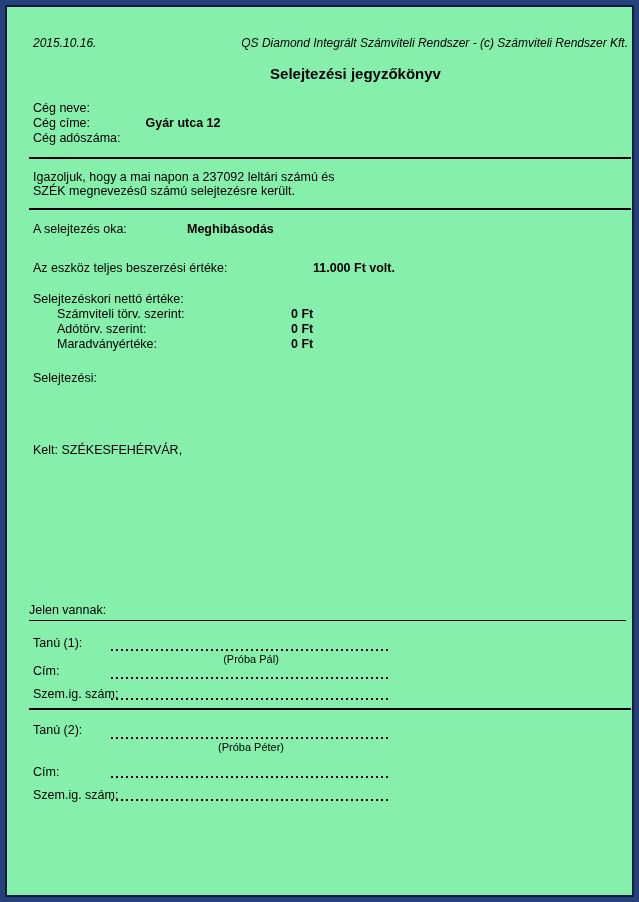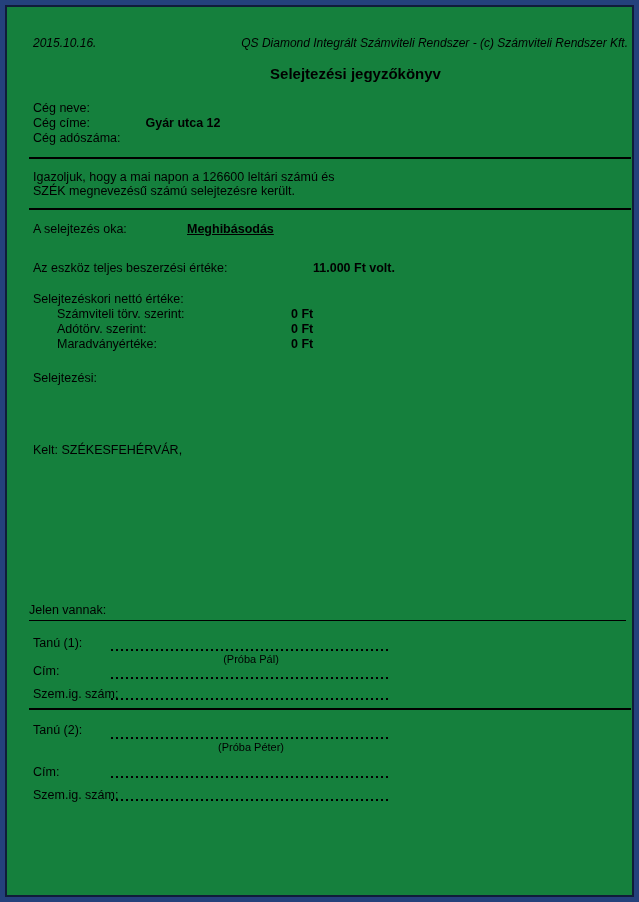--- a/index.html
+++ b/index.html
@@ -1,20 +1,20 @@
 <!DOCTYPE html>
 <html><head>
 <meta charset="utf-8">
 <style>
   html,body { margin:0; padding:0; background:#ffffff; }
   .page {
     position:relative;
     width:639px; height:902px;
     box-sizing:border-box;
-    background:#15803d;
+    background:#86efac;
     border:5px solid #24417C;
     box-shadow: inset 0 0 0 2px #101C3A;
     font-family:"Liberation Sans","DejaVu Sans",sans-serif;
     color:#000000;
     overflow:hidden;
   }
   .abs { position:absolute; }
   .txt { font-size:12.5px; line-height:15px; white-space:nowrap; }
   .bold { font-weight:bold;padding-left:42px; }
   .header-row {
@@ -68,29 +68,29 @@
     <span class="bold" style="margin-left:10px;">Gyár utca 12</span>
   </div>
   <div class="abs txt" style="top:126px; left:28px;">
     <span>Cég adószáma:</span>
     <span class="bold" style="margin-left:10px;"></span>
   </div>
 
   <div class="abs hr" style="top:152px;"></div>
 
   <div class="abs txt" style="top:165px; left:28px; line-height:14px; white-space:normal;">
-    <div>Igazoljuk, hogy a mai napon a 126600 leltári számú és</div>
+    <div>Igazoljuk, hogy a mai napon a 237092 leltári számú és</div>
     <div>SZÉK megnevezésű számú selejtezésre került.</div>
   </div>
 
   <div class="abs hr" style="top:203px;"></div>
 
   <div class="abs txt" style="top:217px; left:28px; right:8px;">
     <span class="row-label">A selejtezés oka:</span>
-    <span class="row-val bold" style="left:112px;text-decoration:underline;">Meghibásodás</span>
+    <span class="row-val bold" style="left:112px;">Meghibásodás</span>
   </div>
 
   <div class="abs txt" style="top:256px; left:28px; right:8px;">
     <span class="row-label">Az eszköz teljes beszerzési értéke:</span>
     <span class="row-val bold" style="left:238px;">11.000 Ft volt.</span>
   </div>
 
   <div class="abs txt" style="top:287px; left:28px;">Selejtezéskori nettó értéke:</div>
   <div class="abs txt" style="top:302px; left:28px; right:8px;">
     <span class="row-label" style="left:24px;">Számviteli törv. szerint:</span>

